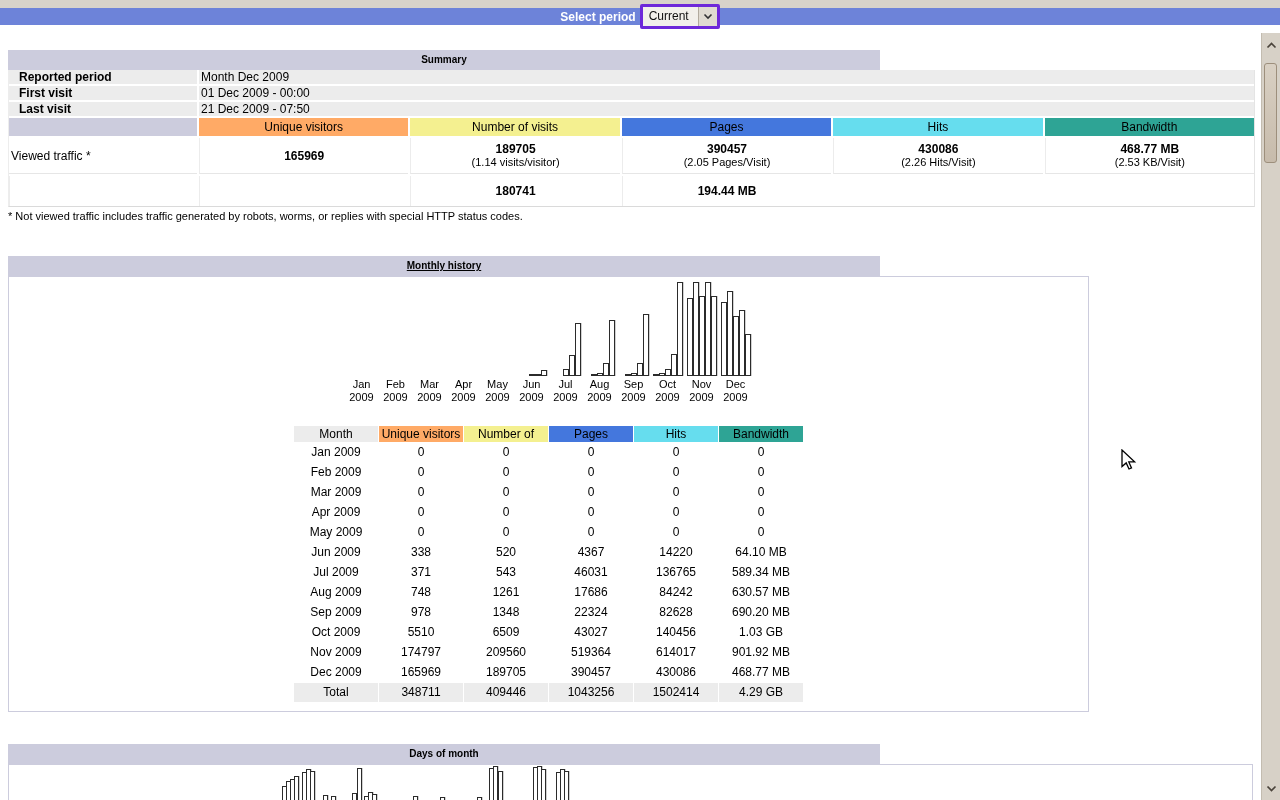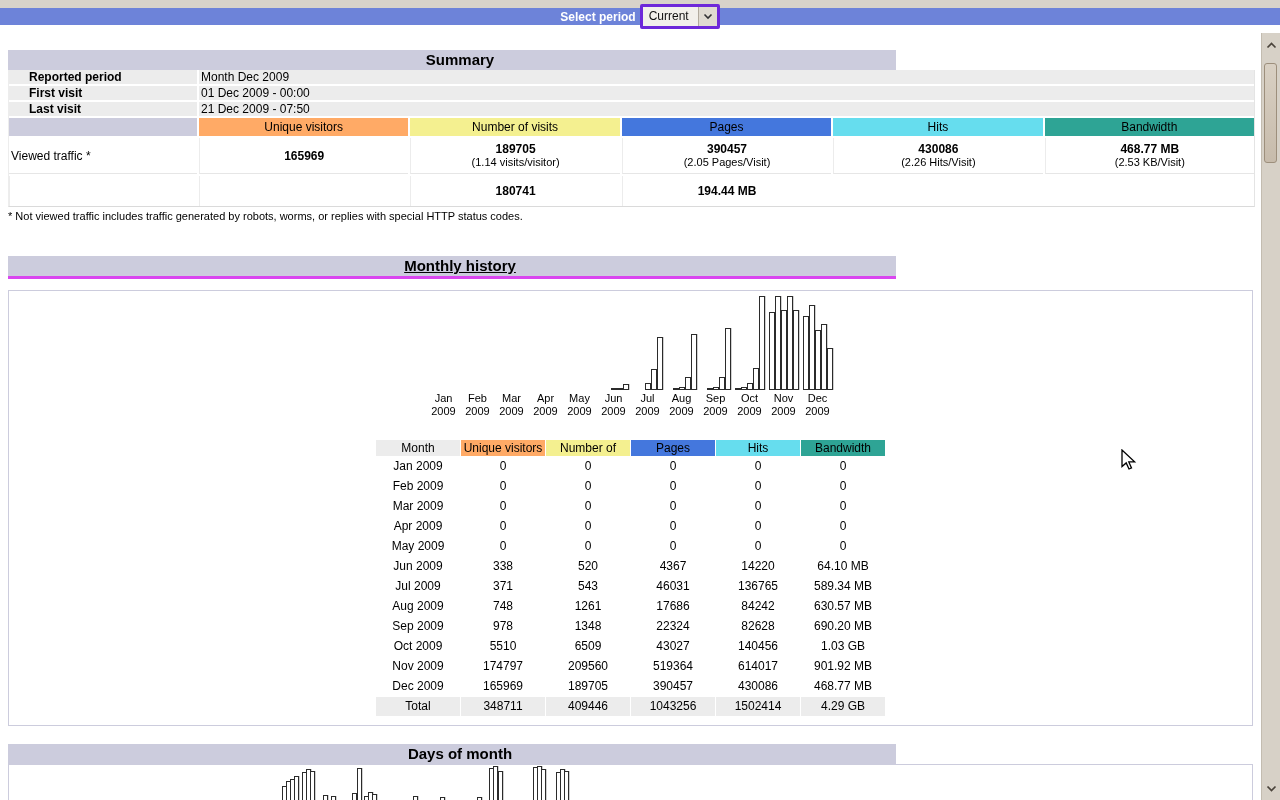--- a/index.html
+++ b/index.html
@@ -11,45 +11,45 @@
   #topbar{left:0;top:8px;width:1280px;height:17px;background:#6D83D9;
           display:flex;align-items:center;justify-content:center;gap:4px;}
   #topbar .lbl{color:#fff;font-weight:bold;font-size:12px;}
   .select{display:flex;align-items:stretch;height:19px;background:#F2F0EB;border:3px solid #6d28d9;
           border-radius:2px;box-shadow:0 1px 0 rgba(255,255,255,.4);cursor:default;}
   .select .val{padding:0 9px 0 6px;font-size:12px;line-height:18px;color:#111;}
   .select .arr{width:18px;display:flex;align-items:center;justify-content:center;
                border-left:1px solid #B1AA9E;background:#E0DBD1;}
 
   
-  .title-bar{left:8px;width:872px;height:20px;background:#CCCCDD;border-bottom:3px solid #d946ef;
-             text-align:center;font-size:15px;font-weight:bold;line-height:20px;padding-left:16px;}
+  .title-bar{left:8px;width:872px;height:20px;background:#CCCCDD;border-bottom:7px solid #d946ef;
+             text-align:center;font-size:10px;font-weight:bold;line-height:20px;}
 
   
   #summary-grid{left:8px;top:70px;width:1245px;display:grid;
                 grid-template-columns:188px repeat(5,1fr);
                 grid-template-rows:14px 14px 14px 18px 36px 30px;
                 gap:2px;font-size:12px;background:#fff;
                 border-left:1px solid #EDEDED;border-right:1px solid #E4E4E4;border-bottom:1px solid #DADADA;}
-  .info-label{background:#ECECEC;font-weight:bold;line-height:14px;padding-left:20px;}
+  .info-label{background:#ECECEC;font-weight:bold;line-height:14px;padding-left:10px;}
   .info-value{grid-column:2/-1;background:#ECECEC;line-height:14px;padding-left:2px;}
   .corner{background:#CCCCDD;}
   .metric-head{text-align:center;line-height:18px;}
   .traffic-label{display:flex;align-items:center;padding-left:2px;}
   .data-cell{display:flex;flex-direction:column;align-items:center;justify-content:center;
              border-left:1px solid #ECECEC;}
   .data-cell .main{font-weight:bold;line-height:14px;}
   .data-cell .sub{font-size:11px;line-height:13px;}
   .bline{border-bottom:1px solid #E6E6E6;}
 
   #footnote{left:8px;top:210px;font-size:11px;}
 
   
   .box{background:#fff;border:1px solid #CCCCDD;}
-  #monthly-box{left:8px;top:290px;width:1245px;height:436px;box-sizing:border-box;}
+  #monthly-box{left:8px;top:276px;width:1081px;height:436px;box-sizing:border-box;}
   #days-box{left:8px;top:764px;width:1245px;height:36px;box-sizing:border-box;border-bottom:none;overflow:hidden;position:absolute;}
 
   
   #chart{width:408px;height:95px;margin:4px auto 0;display:flex;}
   .cgroup{width:34px;height:95px;display:flex;align-items:flex-end;justify-content:center;}
   .vbar{width:6px;box-sizing:border-box;background:#fff;border:1px solid #2B2B2B;
         box-shadow:1px 0 0 rgba(0,0,0,.18);}
   .vspace{width:6px;}
   #chart-labels{width:408px;margin:2px auto 0;display:flex;}
   .clabel{width:34px;text-align:center;font-size:11px;line-height:13px;}

